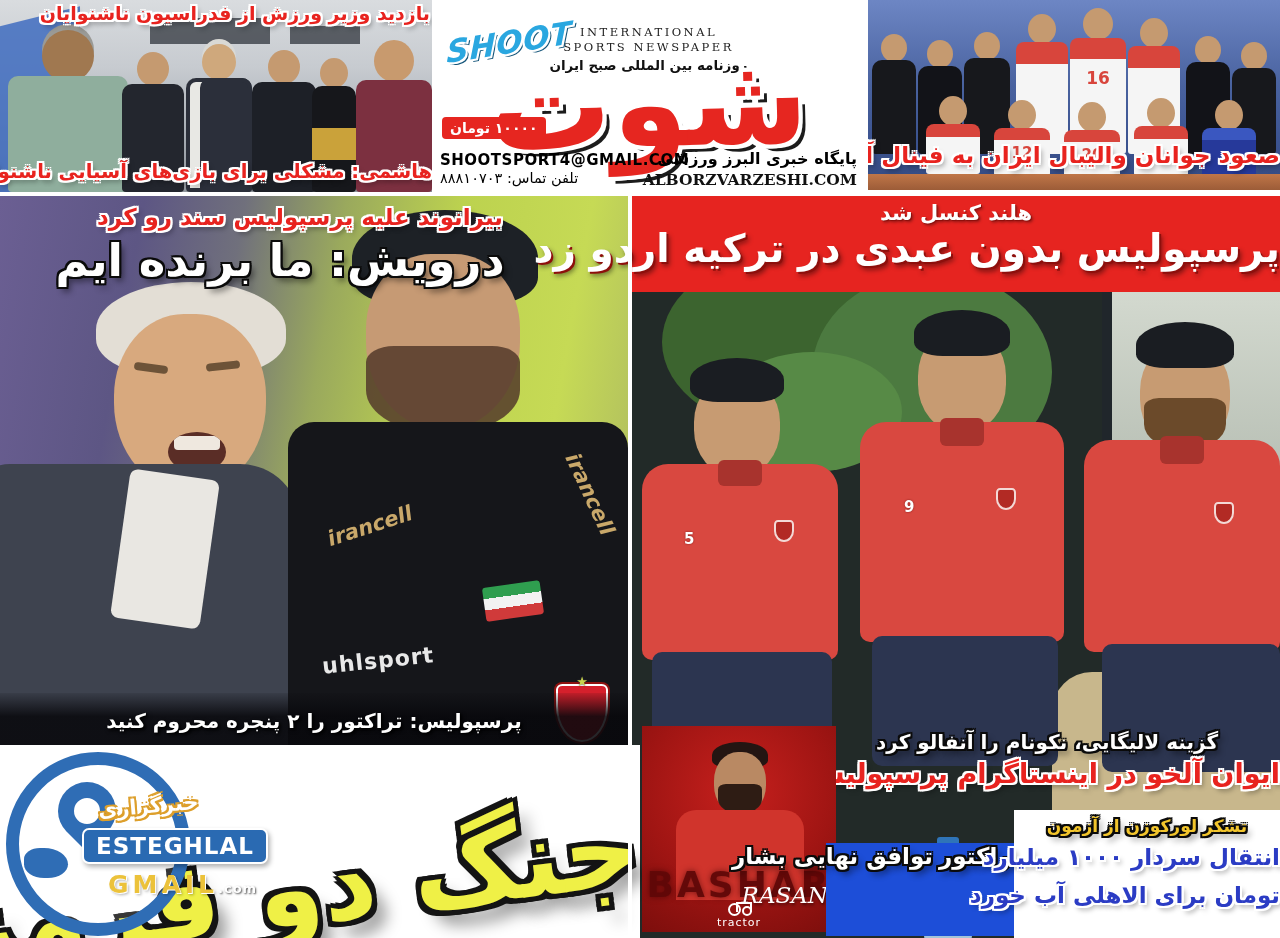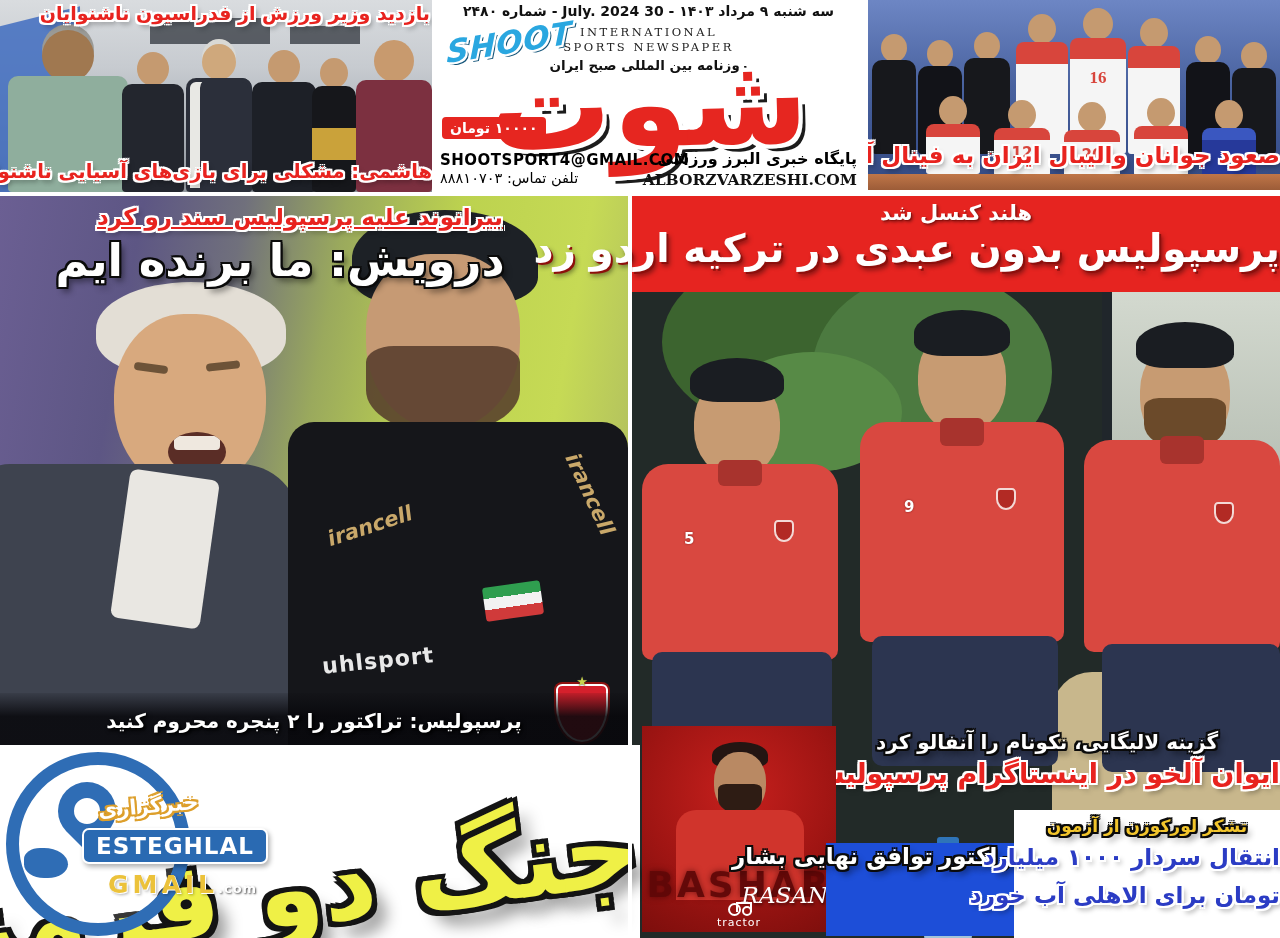--- a/index.html
+++ b/index.html
@@ -183,21 +183,20 @@
     </div>
     <div class="fig" style="left:356px;top:40px;width:76px;height:152px;">
       <div class="head" style="width:40px;height:42px;background:#c89a6e;"></div>
       <div class="body" style="top:40px;width:76px;height:112px;background:#7c3040;"></div>
     </div>
     <div class="abs center rtl nowrap o-white" style="left:90px;top:2px;width:340px;font-size:19px;font-weight:bold;color:#e8231f;">بازدید وزیر ورزش از فدراسیون ناشنوایان</div>
     <div class="abs center rtl nowrap o-white" style="left:0;top:160px;width:432px;font-size:19.5px;font-weight:bold;color:#e8231f;">هاشمی: مشکلی برای بازی‌های آسیایی ناشنوایان نداریم</div>
   </div>
 
   <div class="abs masthead">
-    <div class="abs dateline center rtl bold">سه شنبه ۹ مرداد ۱۴۰۳ - 30 July. 2024 - شماره ۲۴۸۰</div>
     <div class="abs tag-en center" style="left:0;top:25px;">INTERNATIONAL</div>
     <div class="abs tag-fa center rtl bold" style="left:0;top:57px;">روزنامه بین المللی صبح ایران</div>
     <div class="abs tag-en center" style="left:0;top:40px;">SPORTS NEWSPAPER</div>
     <div class="abs logo-fa center rtl">شوت</div>
     <div class="abs logo-en">SHOOT</div>
     <div class="abs price rtl nowrap">۱۰۰۰۰ تومان</div>
     <div class="abs mh-email nowrap">SHOOTSPORT4@GMAIL.COM</div>
     <div class="abs mh-phone rtl nowrap">تلفن تماس: ۸۸۸۱۰۷۰۳</div>
     <div class="abs mh-agency rtl nowrap">پایگاه خبری البرز ورزشی</div>
     <div class="abs mh-url nowrap">ALBORZVARZESHI.COM</div>
@@ -223,21 +222,21 @@
       </div>
     <div class="fig" style="left:364px;top:42px;width:44px;height:112px;">
       <div class="head" style="width:26px;height:28px;"></div>
         <div class="body" style="top:26px;width:44px;height:86px;background:#17181c;"></div>
       </div>
 
     <div class="fig" style="left:148px;top:14px;width:52px;height:140px;">
       <div class="head" style="width:28px;height:30px;"></div>
       <div class="vb-jersey" style="left:0;top:28px;width:52px;height:112px;background:linear-gradient(180deg,#d8453c 0 20%,#f5f5f5 20%);"></div>
       </div>
-    <div class="fig" style="left:202px;top:8px;width:56px;height:146px;font-family:Liberation Serif, serif;">
+    <div class="fig" style="left:202px;top:8px;width:56px;height:146px;">
       <div class="head" style="width:30px;height:32px;"></div>
       <div class="vb-jersey" style="left:0;top:30px;width:56px;height:116px;background:linear-gradient(180deg,#d8453c 0 18%,#f5f5f5 18%);">
         <span class="vb-num" style="top:30px;font-size:17px;">16</span>
       </div>
       </div>
     <div class="fig" style="left:260px;top:18px;width:52px;height:136px;">
       <div class="head" style="width:28px;height:30px;"></div>
       <div class="vb-jersey" style="left:0;top:28px;width:52px;height:108px;background:linear-gradient(180deg,#d8453c 0 20%,#f5f5f5 20%);"></div>
       </div>
 
@@ -286,21 +285,21 @@
     <div class="abs bei-beard"></div>
     <div class="abs bei-body">
       <div class="abs shirt-sponsor" style="left:38px;top:92px;">irancell</div>
       <div class="abs shirt-sponsor" style="right:-6px;top:60px;transform:rotate(65deg);">irancell</div>
       <div class="abs iran-flag" style="left:196px;top:162px;"></div>
       <div class="abs shirt-brand" style="left:34px;top:226px;">uhlsport</div>
       <div class="abs crest" style="left:268px;top:262px;width:48px;height:54px;">
           <span class="star">★</span>
         </div>
     </div>
-    <div class="abs center rtl nowrap o-white" style="left:20px;top:8px;width:560px;font-size:23px;font-weight:bold;color:#e8231f;text-decoration:underline;">بیرانوند علیه پرسپولیس سند رو کرد</div>
+    <div class="abs center rtl nowrap o-white" style="left:20px;top:8px;width:560px;font-size:23px;font-weight:bold;color:#e8231f;">بیرانوند علیه پرسپولیس سند رو کرد</div>
     <div class="abs center rtl nowrap o-black" style="left:0px;top:38px;width:560px;font-size:45px;font-weight:bold;color:#fff;">درویش: ما برنده ایم</div>
     <div class="abs caption-band">
       <div class="abs caption-text center rtl nowrap">پرسپولیس: تراکتور را ۲ پنجره محروم کنید</div>
     </div>
   </div>
 
   <div class="abs lead-banner">
     <div class="abs lead-kicker center rtl nowrap">هلند کنسل شد</div>
     <div class="abs lead-headline center rtl nowrap">پرسپولیس بدون عبدی در ترکیه اردو زد</div>
   </div>

